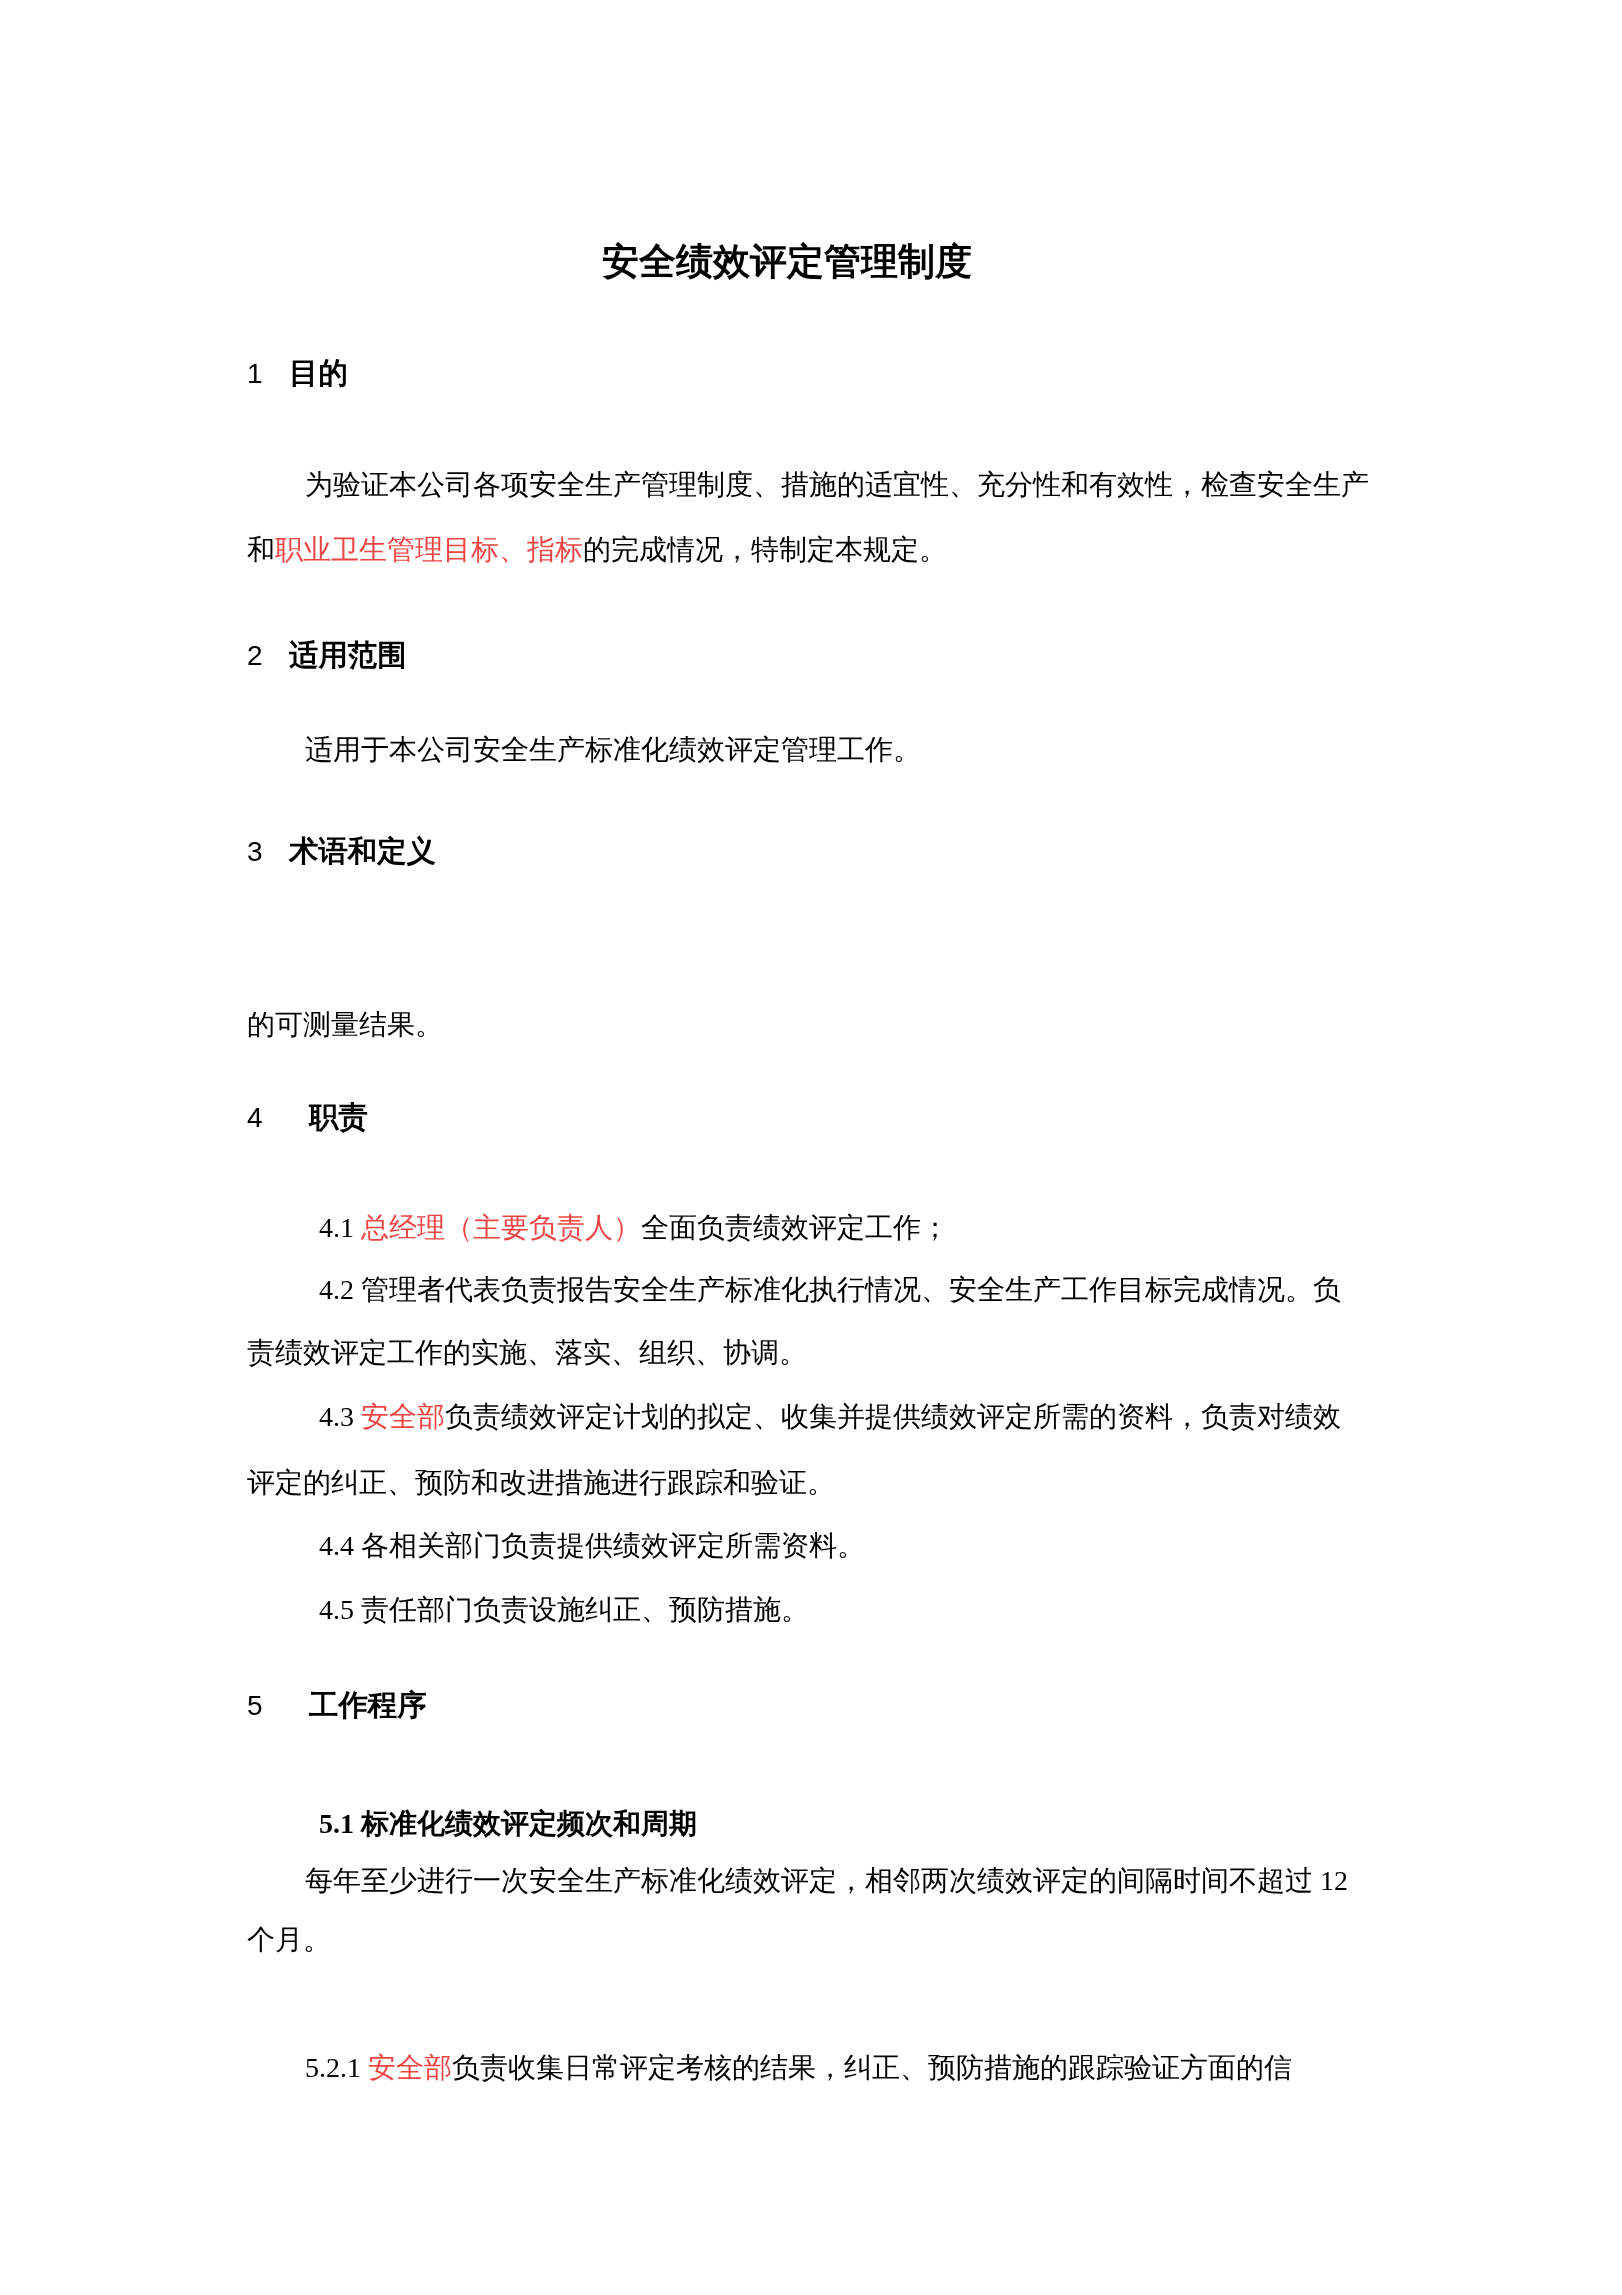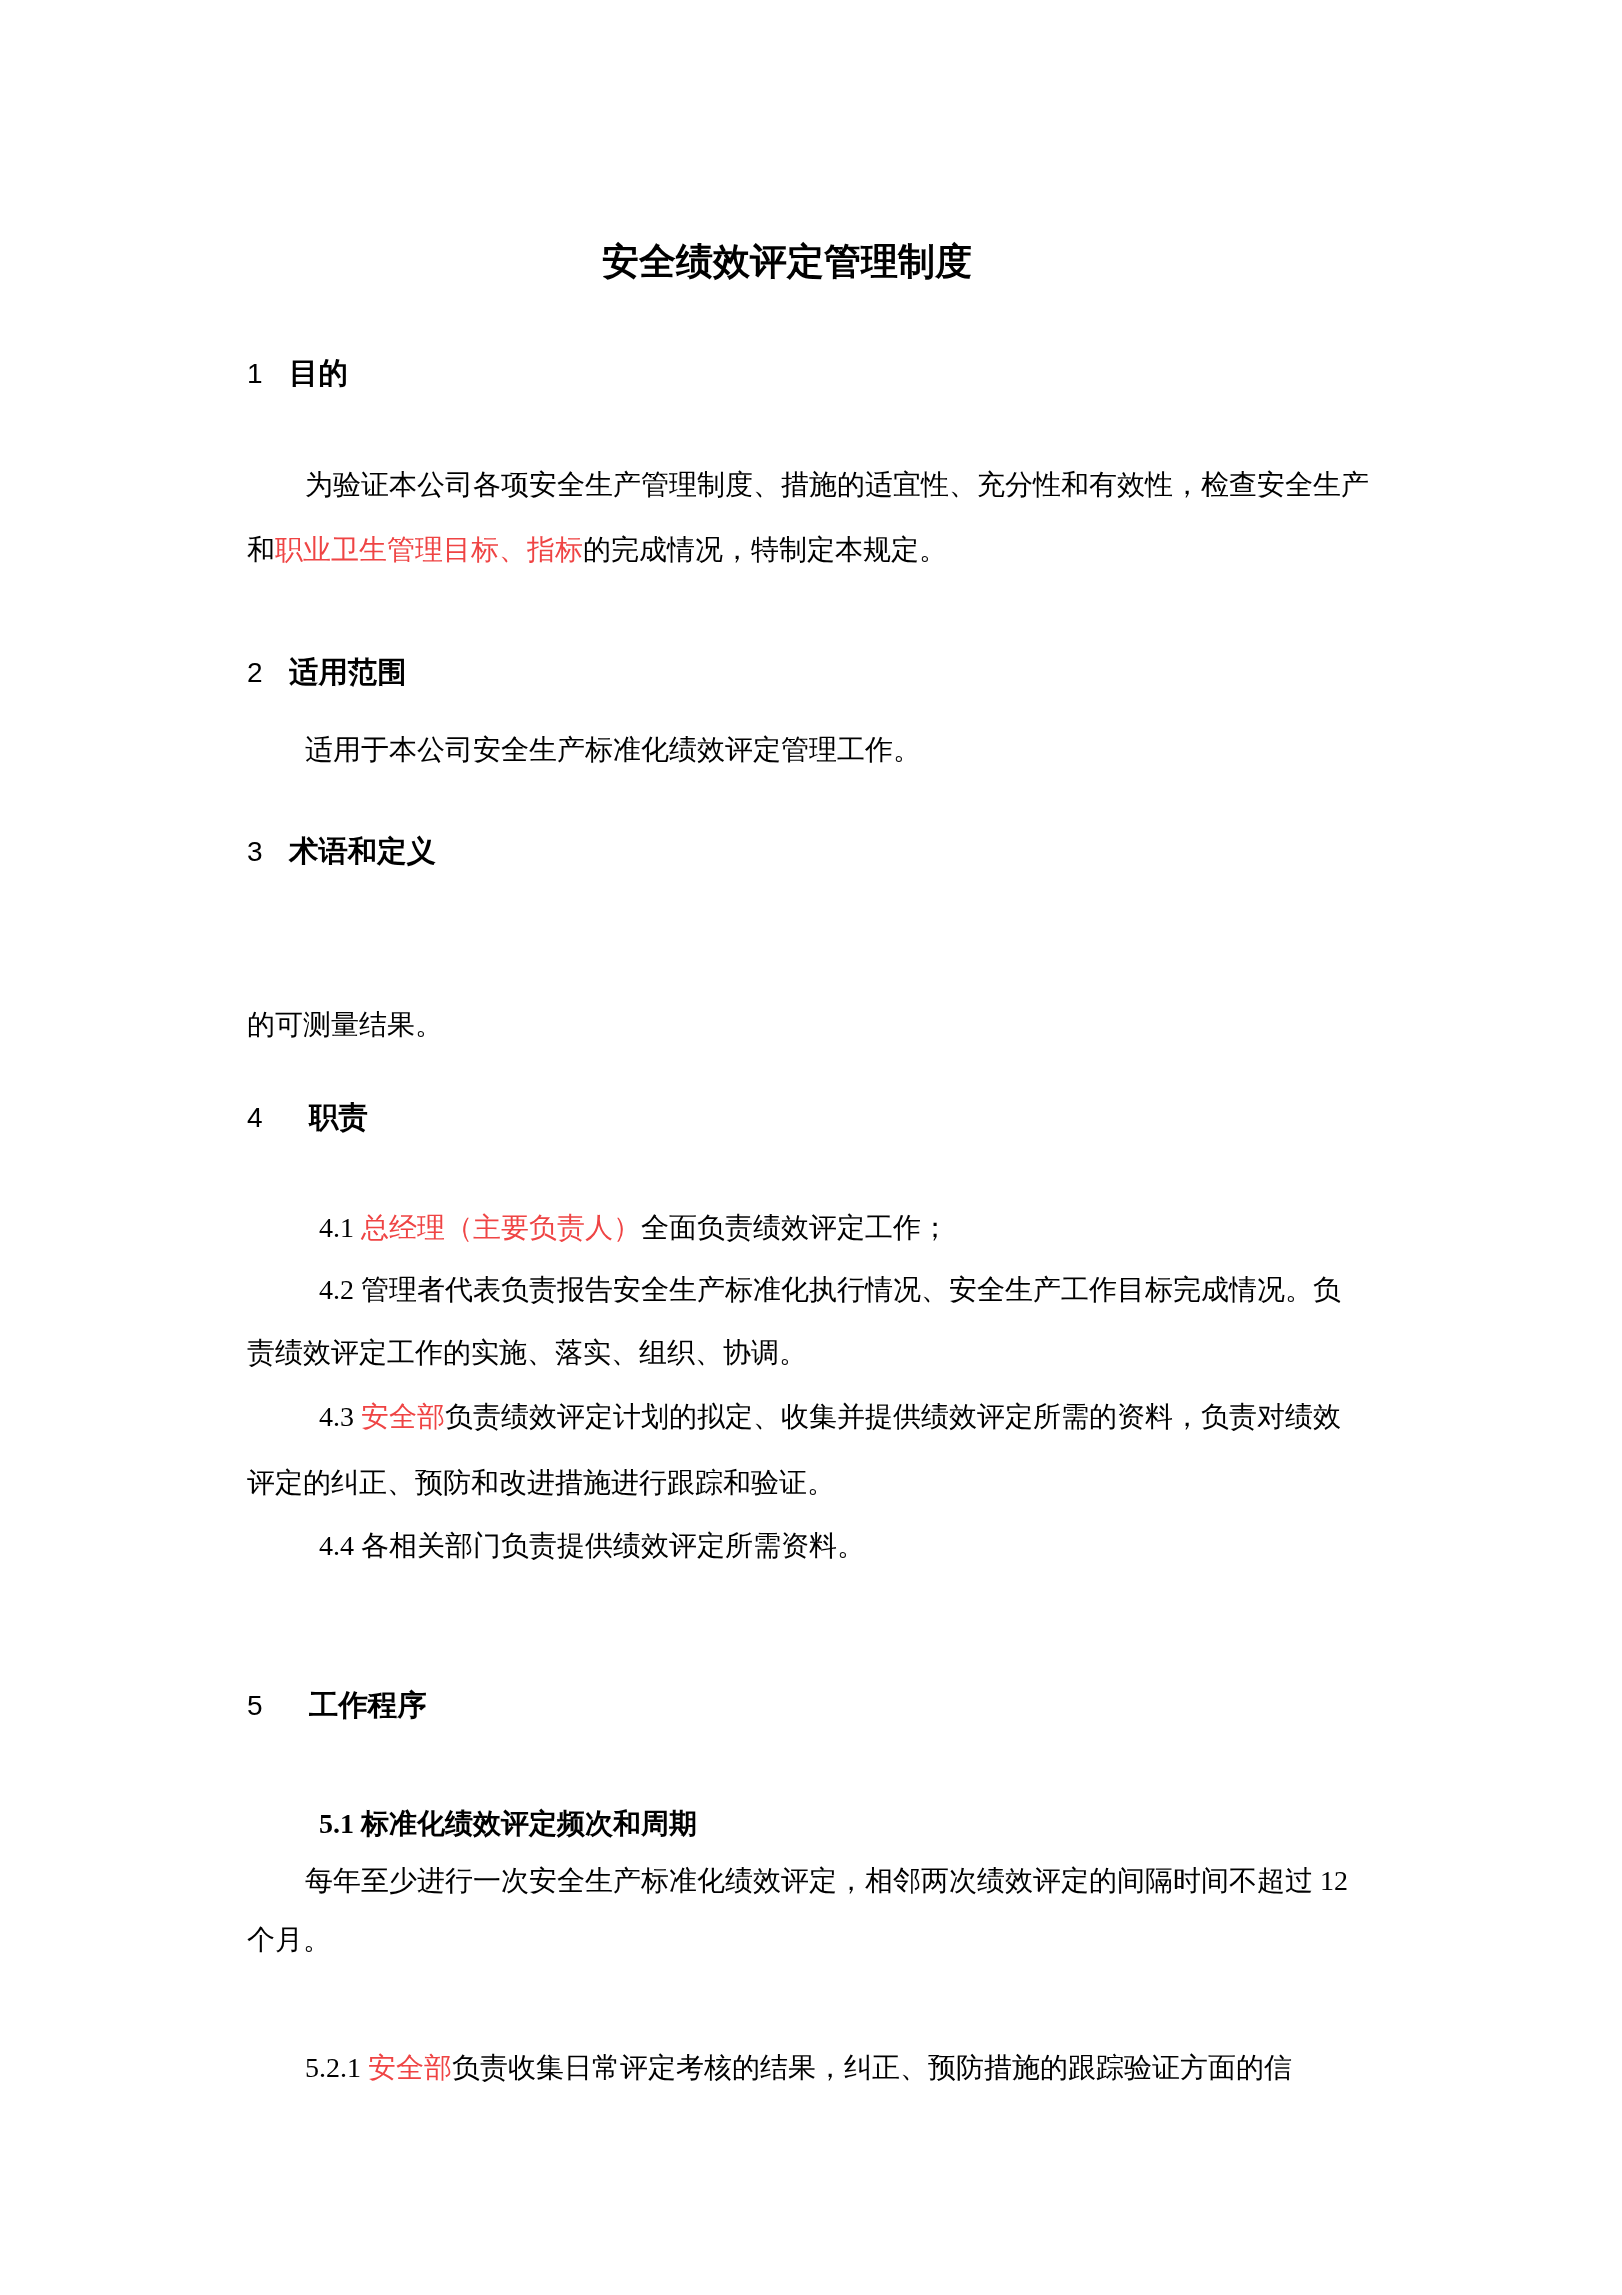--- a/index.html
+++ b/index.html
@@ -61,21 +61,21 @@
   <div class="line doc-title" style="top:242px">安全绩效评定管理制度</div>
 
   <div class="line heading" style="top:357px">
     <span class="hnum w1">1</span><span class="hlabel">目的</span>
   </div>
   <div class="line ind2" style="top:470px">为验证本公司各项安全生产管理制度、措施的适宜性、充分性和有效性，检查安全生产</div>
   <div class="line" style="top:535px">
     <span>和</span><span class="red">职业卫生管理目标、指标</span><span>的完成情况，特制定本规定。</span>
   </div>
 
-  <div class="line heading" style="top:656px">
+  <div class="line heading" style="top:639px">
     <span class="hnum w1">2</span><span class="hlabel">适用范围</span>
   </div>
   <div class="line ind2" style="top:735px">适用于本公司安全生产标准化绩效评定管理工作。</div>
 
   <div class="line heading" style="top:835px">
     <span class="hnum w1">3</span><span class="hlabel">术语和定义</span>
   </div>
   <div class="line" style="top:1010px">的可测量结果。</div>
 
   <div class="line heading" style="top:1101px">
@@ -88,20 +88,21 @@
 
   <div class="line ind25" style="top:1275px">4.2 管理者代表负责报告安全生产标准化执行情况、安全生产工作目标完成情况。负</div>
   <div class="line" style="top:1338px">责绩效评定工作的实施、落实、组织、协调。</div>
 
   <div class="line ind25" style="top:1402px">
     <span>4.3 </span><span class="red">安全部</span><span>负责绩效评定计划的拟定、收集并提供绩效评定所需的资料，负责对绩效</span>
   </div>
   <div class="line" style="top:1468px">评定的纠正、预防和改进措施进行跟踪和验证。</div>
 
   <div class="line ind25" style="top:1531px">4.4 各相关部门负责提供绩效评定所需资料。</div>
+  <div class="line ind25" style="top:1595px">4.5 责任部门负责设施纠正、预防措施。</div>
 
   <div class="line heading" style="top:1689px">
     <span class="hnum w2">5</span><span class="hlabel">工作程序</span>
   </div>
 
   <div class="line ind25 boldserif" style="top:1809px">5.1 标准化绩效评定频次和周期</div>
   <div class="line ind2" style="top:1866px">每年至少进行一次安全生产标准化绩效评定，相邻两次绩效评定的间隔时间不超过 12</div>
   <div class="line" style="top:1925px">个月。</div>
 
 

